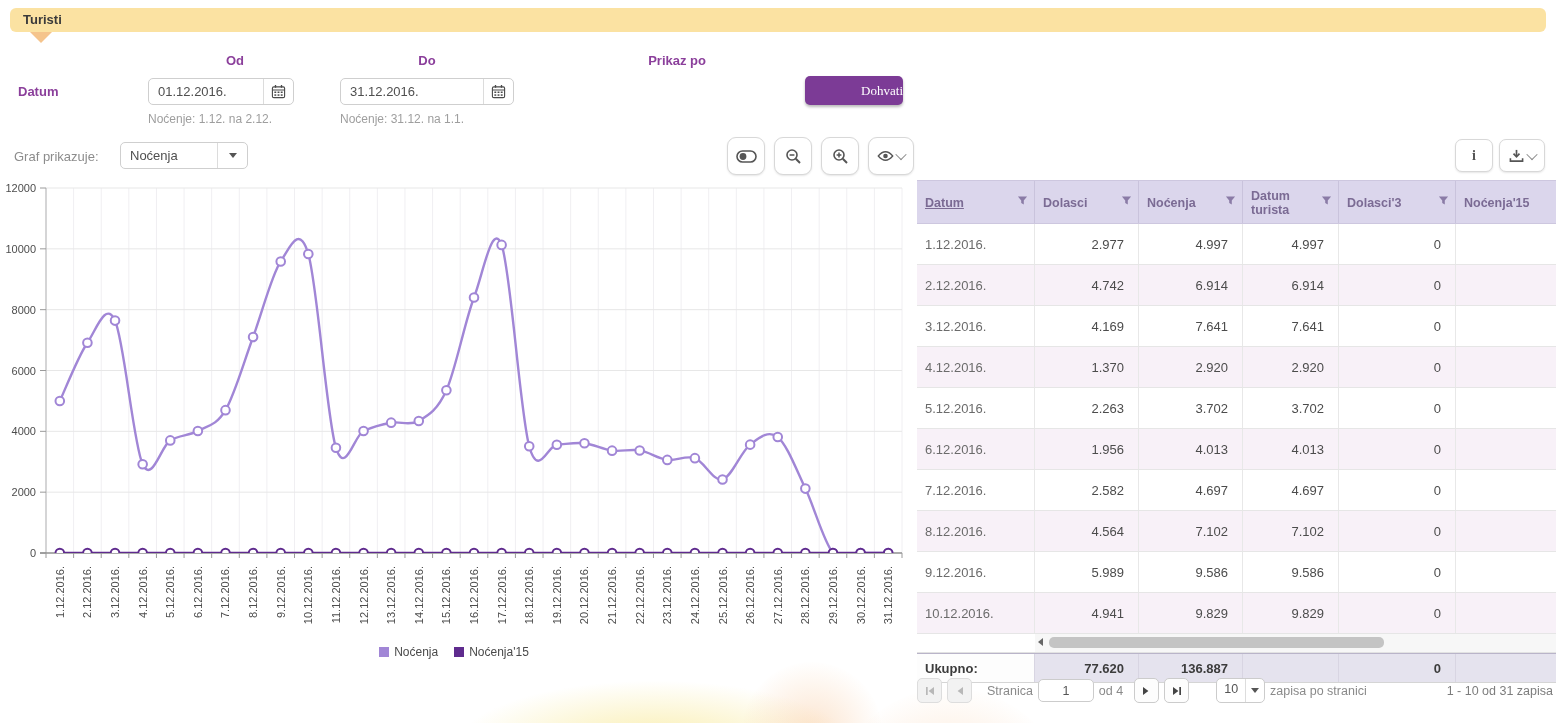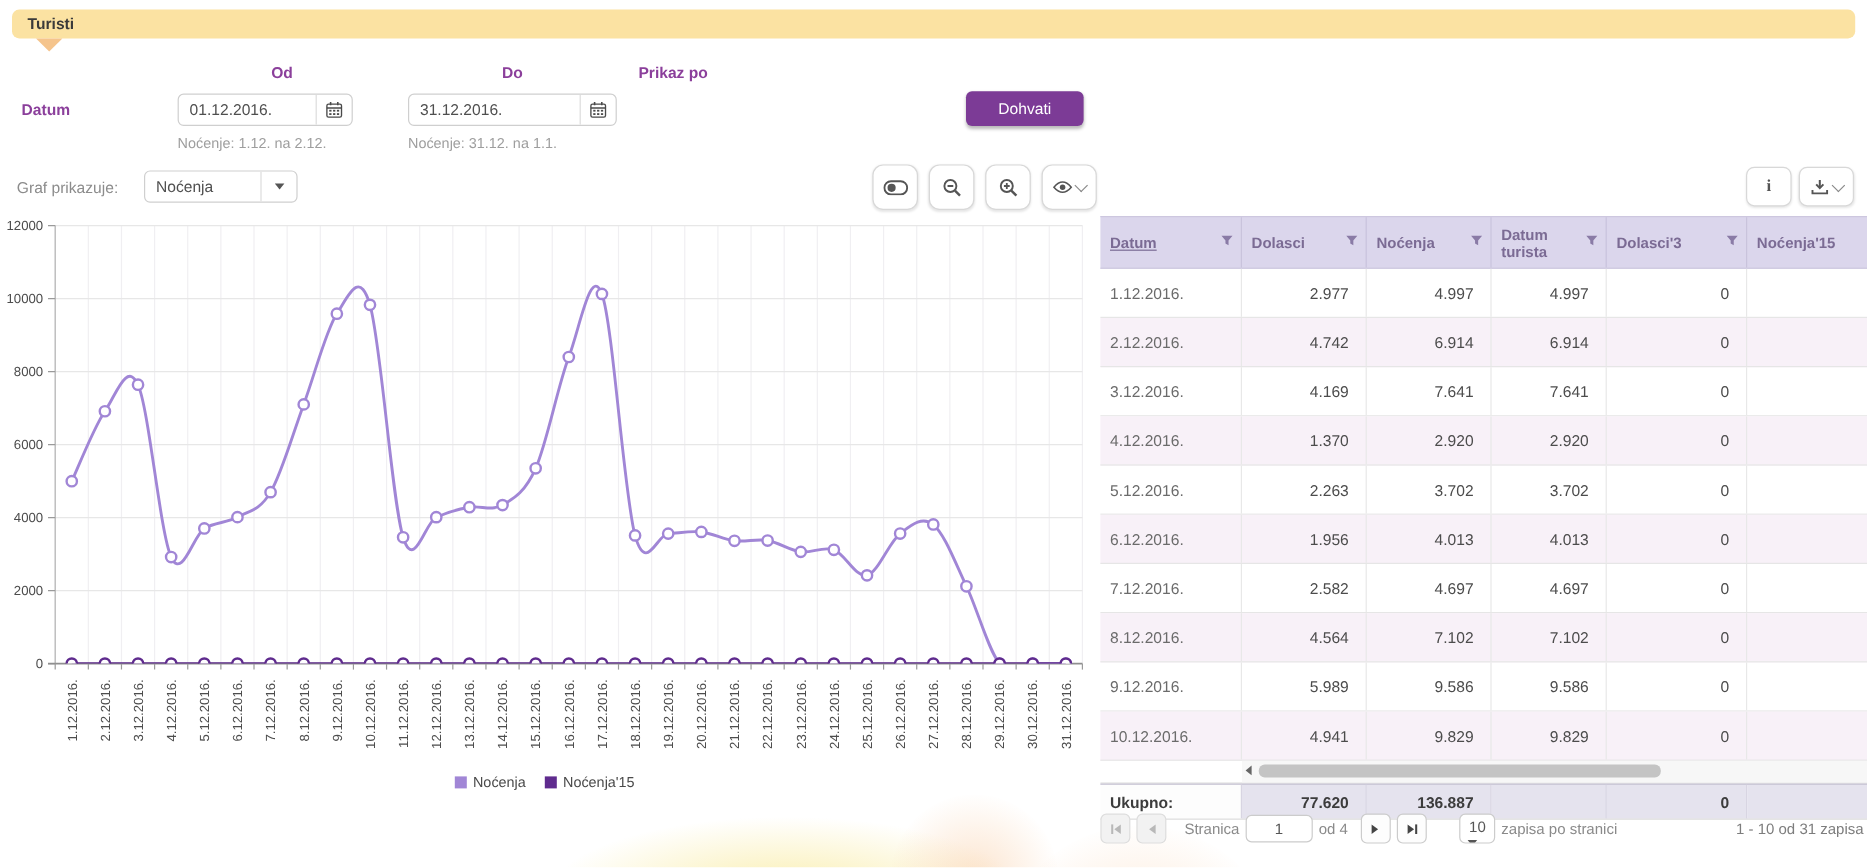--- a/index.html
+++ b/index.html
@@ -96,21 +96,21 @@
 
   <div class="blob blob-yellow"></div>
   <div class="blob blob-peach1"></div>
   <div class="blob blob-peach2"></div>
 
   <div class="tab">Turisti</div>
   <div class="tab-pointer"></div>
 
   <div class="plabel" style="left:148px;top:53px;width:174px;text-align:center;">Od</div>
   <div class="plabel" style="left:340px;top:53px;width:174px;text-align:center;">Do</div>
-  <div class="plabel" style="left:532px;top:53px;width:174px;text-align:left;">Prikaz po</div>
+  <div class="plabel" style="left:532px;top:53px;width:174px;text-align:right;">Prikaz po</div>
   <div class="plabel" style="left:18px;top:84px;">Datum</div>
 
   <div class="grp" style="left:148px;top:78px;width:146px;">
     <input value="01.12.2016." style="">
     <div class="seg">
       <svg width="15" height="15" viewBox="0 0 16 16">
         <rect x="1.5" y="3" width="13" height="11.5" rx="1.5" fill="none" stroke="#4a4a4a" stroke-width="1.2"></rect>
         <line x1="1.5" y1="6.4" x2="14.5" y2="6.4" stroke="#4a4a4a" stroke-width="1.2"></line>
         <line x1="4.8" y1="1" x2="4.8" y2="4" stroke="#4a4a4a" stroke-width="1.4"></line>
         <line x1="11.2" y1="1" x2="11.2" y2="4" stroke="#4a4a4a" stroke-width="1.4"></line>
@@ -143,21 +143,21 @@
             <rect x="10.4" y="11" width="2" height="1.6"></rect>
           </g>
       </svg>
     </div>
   </div>
 
 
   <div class="hint" style="left:148px;top:112px;">Noćenje: 1.12. na 2.12.</div>
   <div class="hint" style="left:340px;top:112px;">Noćenje: 31.12. na 1.1.</div>
 
-  <div class="btn-primary" style="text-align:center;line-height:29px;">Dohvati</div>
+  <div class="btn-primary" style="text-align:right;line-height:29px;font-family:Liberation Serif, serif;">Dohvati</div>
 
   <div class="glabel" style="left:14px;top:149px;">Graf prikazuje:</div>
   <div class="grp" style="left:120px;top:142px;width:128px;">
     <div class="val">Noćenja</div>
     <div class="seg">
       <div class="tri-down"></div>
     </div>
   </div>
 
   <div class="toolbar">
@@ -566,21 +566,21 @@
       <svg width="9" height="10" viewBox="0 0 9 10" fill="currentColor">
           <path d="M1 1 L6.4 5 L1 9 Z"></path>
         </svg>
     </div>
     <div class="pg-btn">
       <svg width="10" height="10" viewBox="0 0 10 10" fill="currentColor">
           <path d="M1 1 L6.4 5 L1 9 Z"></path>
           <rect x="7.3" y="1" width="1.7" height="8"></rect>
         </svg>
     </div>
-    <div class="pg-sel" style="margin-left:22px;flex-direction:column;">
+    <div class="pg-sel" style="margin-left:22px;">
       <div class="v">10</div>
       <div class="seg">
           <div class="tri-down"></div>
         </div>
     </div>
     <span>zapisa po stranici</span>
     <span class="pg-range">1 - 10 od 31 zapisa</span>
   </div>
 
 </div>

